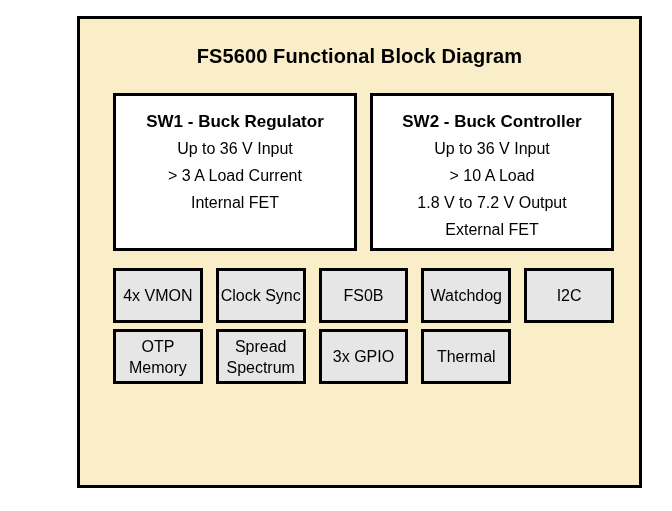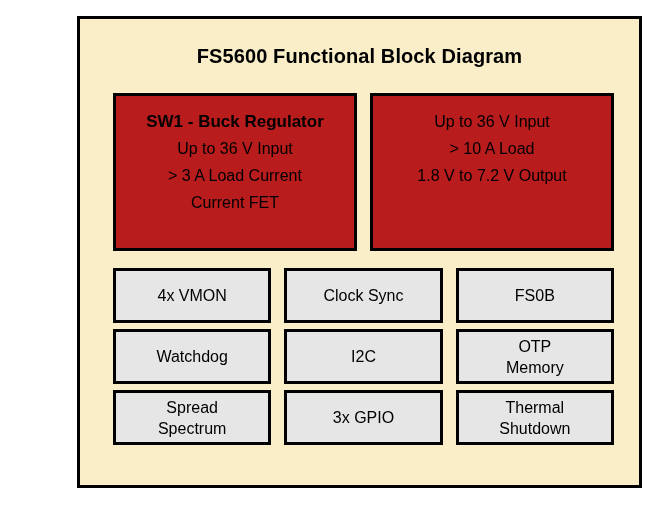--- a/index.html
+++ b/index.html
@@ -52,21 +52,21 @@
     left: 33px;
     top: 74px;
     width: 501px;
     display: flex;
     gap: 13px;
   }
   .sw-block {
     box-sizing: border-box;
     flex: 1 1 0;
     height: 158px;
-    background: #b91c1c;
+    background: #ffffff;
     border: 3px solid #000000;
     display: flex;
     flex-direction: column;
     align-items: center;
     justify-content: flex-start;
     padding-top: 12px;
   }
   .sw-title {
     font-size: 17px;
     font-weight: bold;
@@ -81,21 +81,21 @@
     white-space: nowrap;
   }
 
   
   .feature-grid {
     position: absolute;
     left: 33px;
     top: 249px;
     width: 501px;
     display: grid;
-    grid-template-columns: repeat(3, 1fr);
+    grid-template-columns: repeat(5, 1fr);
     grid-auto-rows: 55px;
     column-gap: 13px;
     row-gap: 6px;
   }
   .feature-box {
     box-sizing: border-box;
     background: #e6e6e6;
     border: 3px solid #000000;
     display: flex;
     flex-direction: column;
@@ -116,26 +116,28 @@
 <div class="canvas">
   <div class="panel">
 
     <div class="diagram-title">FS5600 Functional Block Diagram</div>
 
     <div class="sw-row">
         <div class="sw-block">
           <div class="sw-title">SW1 - Buck Regulator</div>
           <div class="sw-line">Up to 36 V Input</div>
           <div class="sw-line">&gt; 3 A Load Current</div>
-          <div class="sw-line">Current FET</div>
+          <div class="sw-line">Internal FET</div>
         </div>
         <div class="sw-block">
+          <div class="sw-title">SW2 - Buck Controller</div>
           <div class="sw-line">Up to 36 V Input</div>
           <div class="sw-line">&gt; 10 A Load</div>
           <div class="sw-line">1.8 V to 7.2 V Output</div>
+          <div class="sw-line">External FET</div>
         </div>
       </div>
 
     <div class="feature-grid">
         <div class="feature-box">
           <div class="feature-line">4x VMON</div>
         </div>
         <div class="feature-box">
           <div class="feature-line">Clock Sync</div>
         </div>
@@ -154,18 +156,17 @@
         </div>
         <div class="feature-box">
           <div class="feature-line">Spread</div>
           <div class="feature-line">Spectrum</div>
         </div>
         <div class="feature-box">
           <div class="feature-line">3x GPIO</div>
         </div>
         <div class="feature-box">
           <div class="feature-line">Thermal</div>
-          <div class="feature-line">Shutdown</div>
         </div>
       </div>
 
   </div>
 </div>
 
 </body></html>

